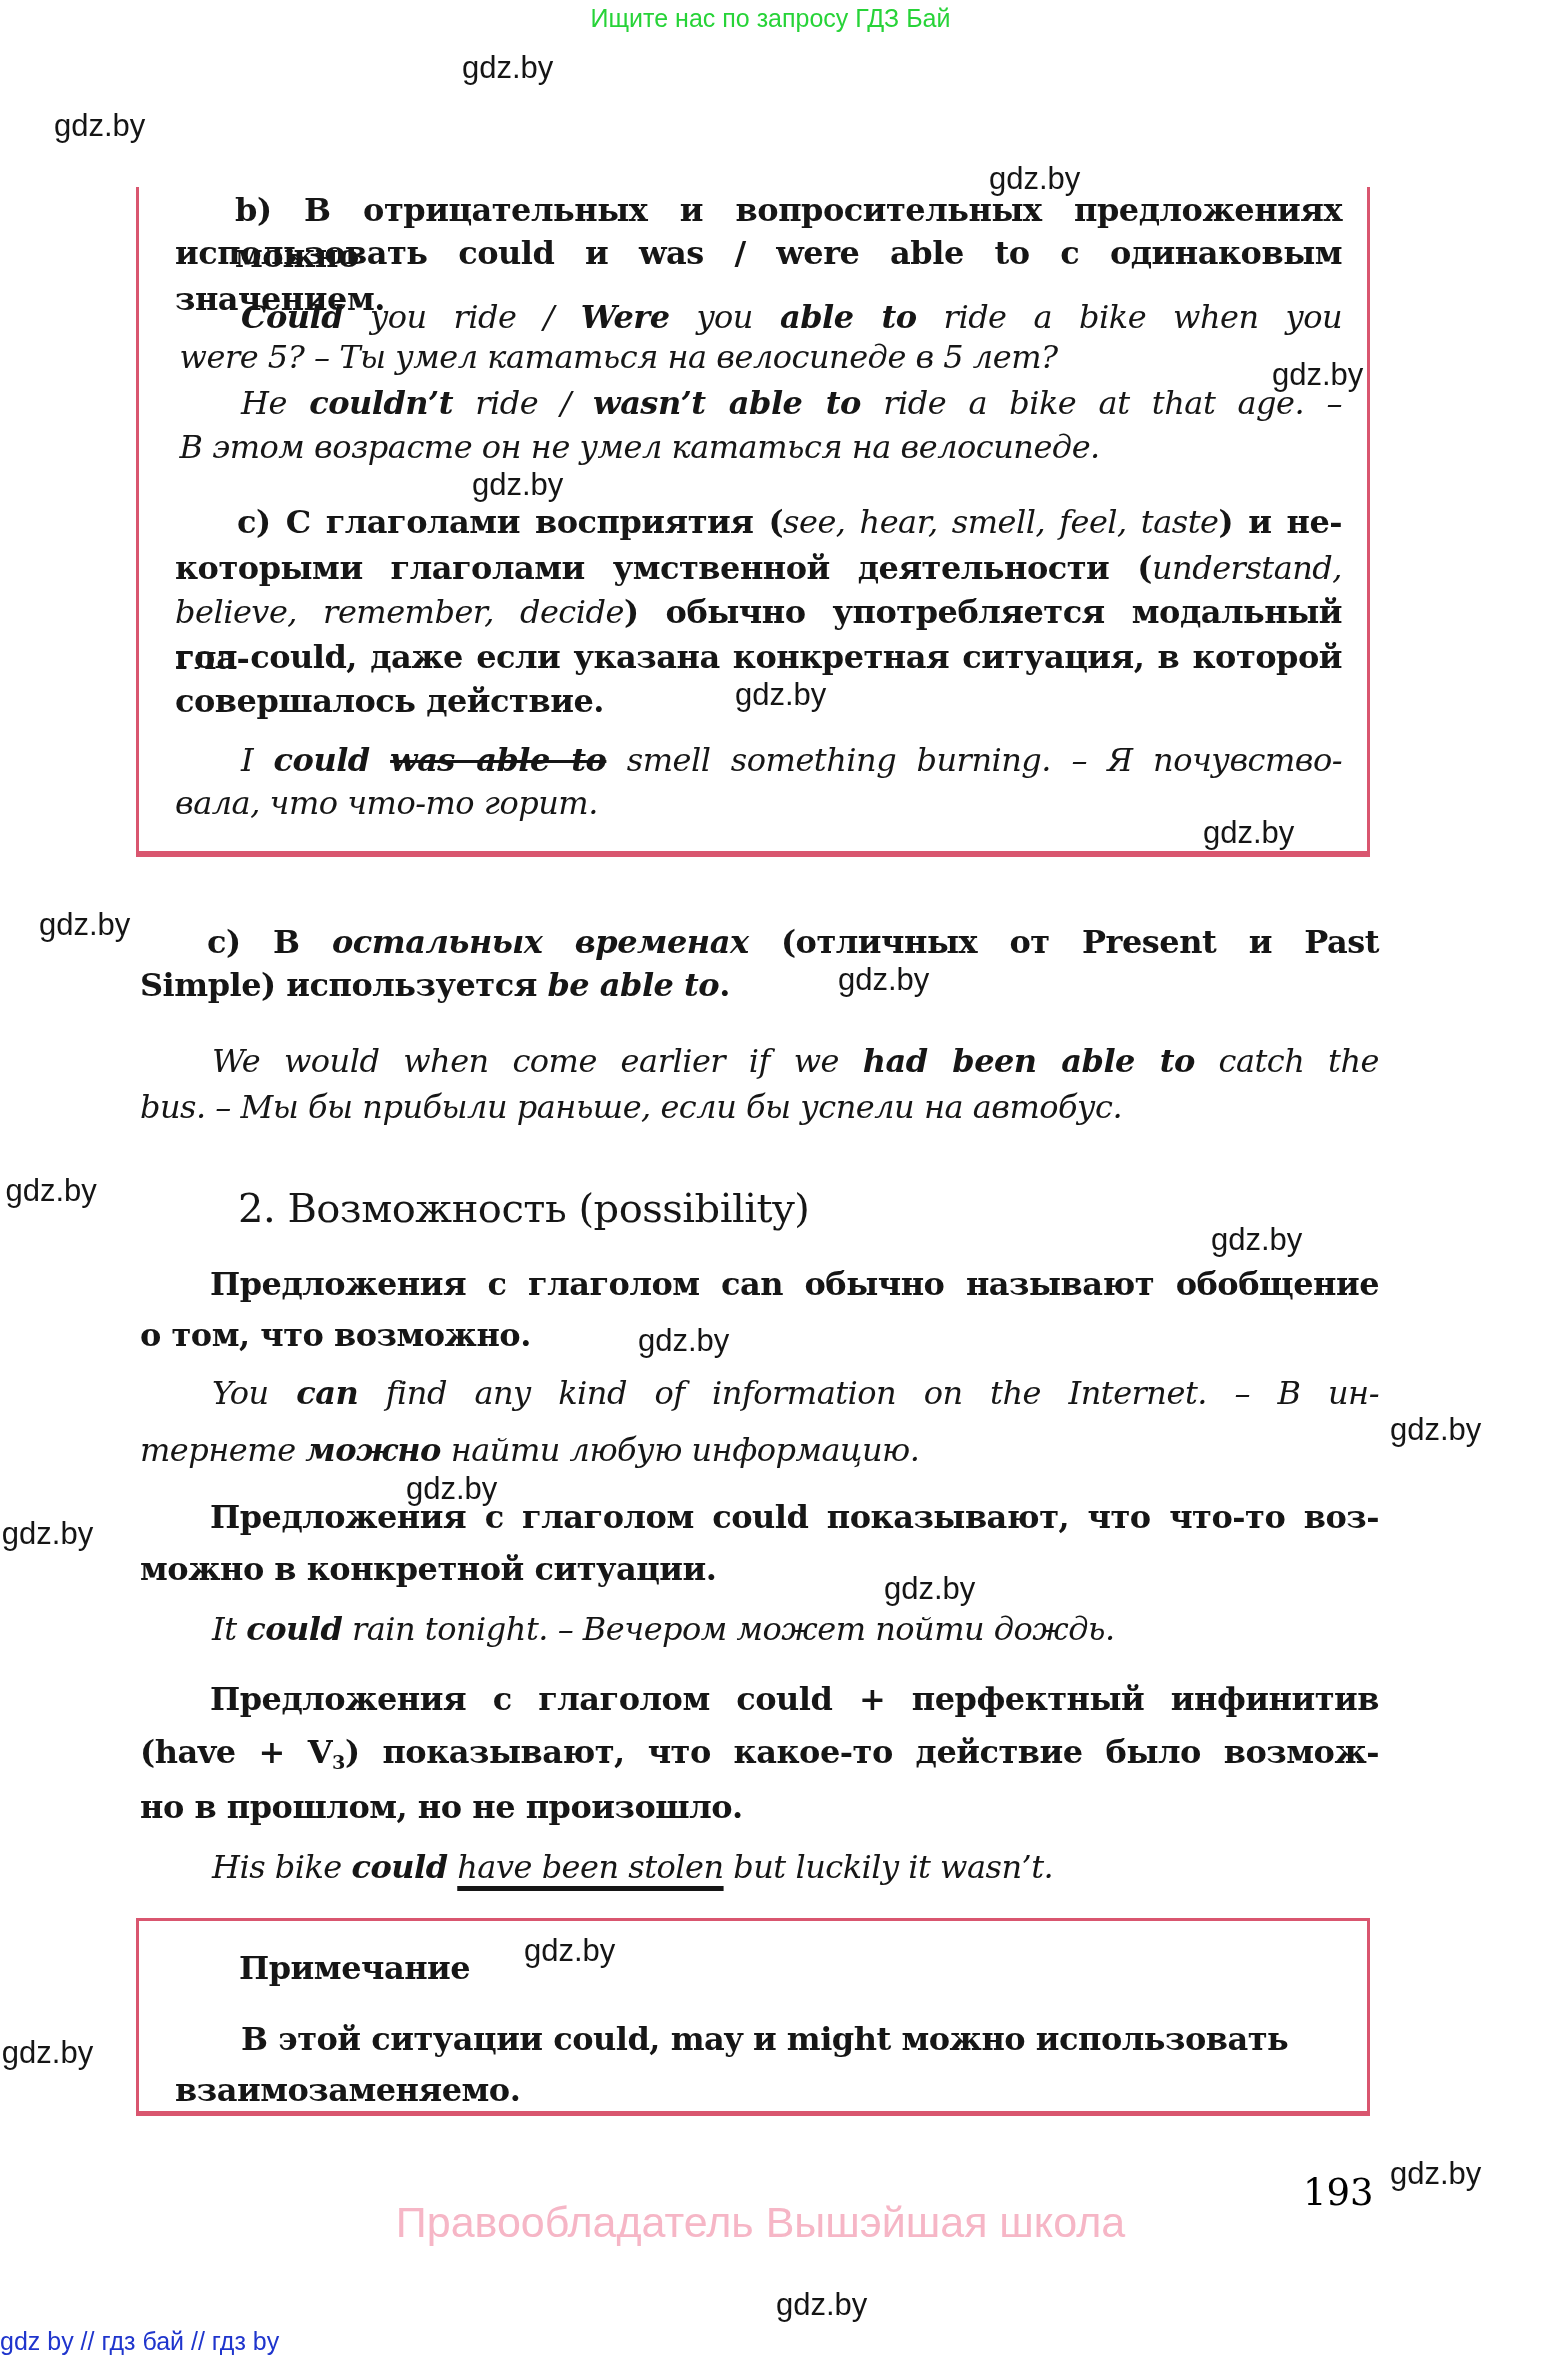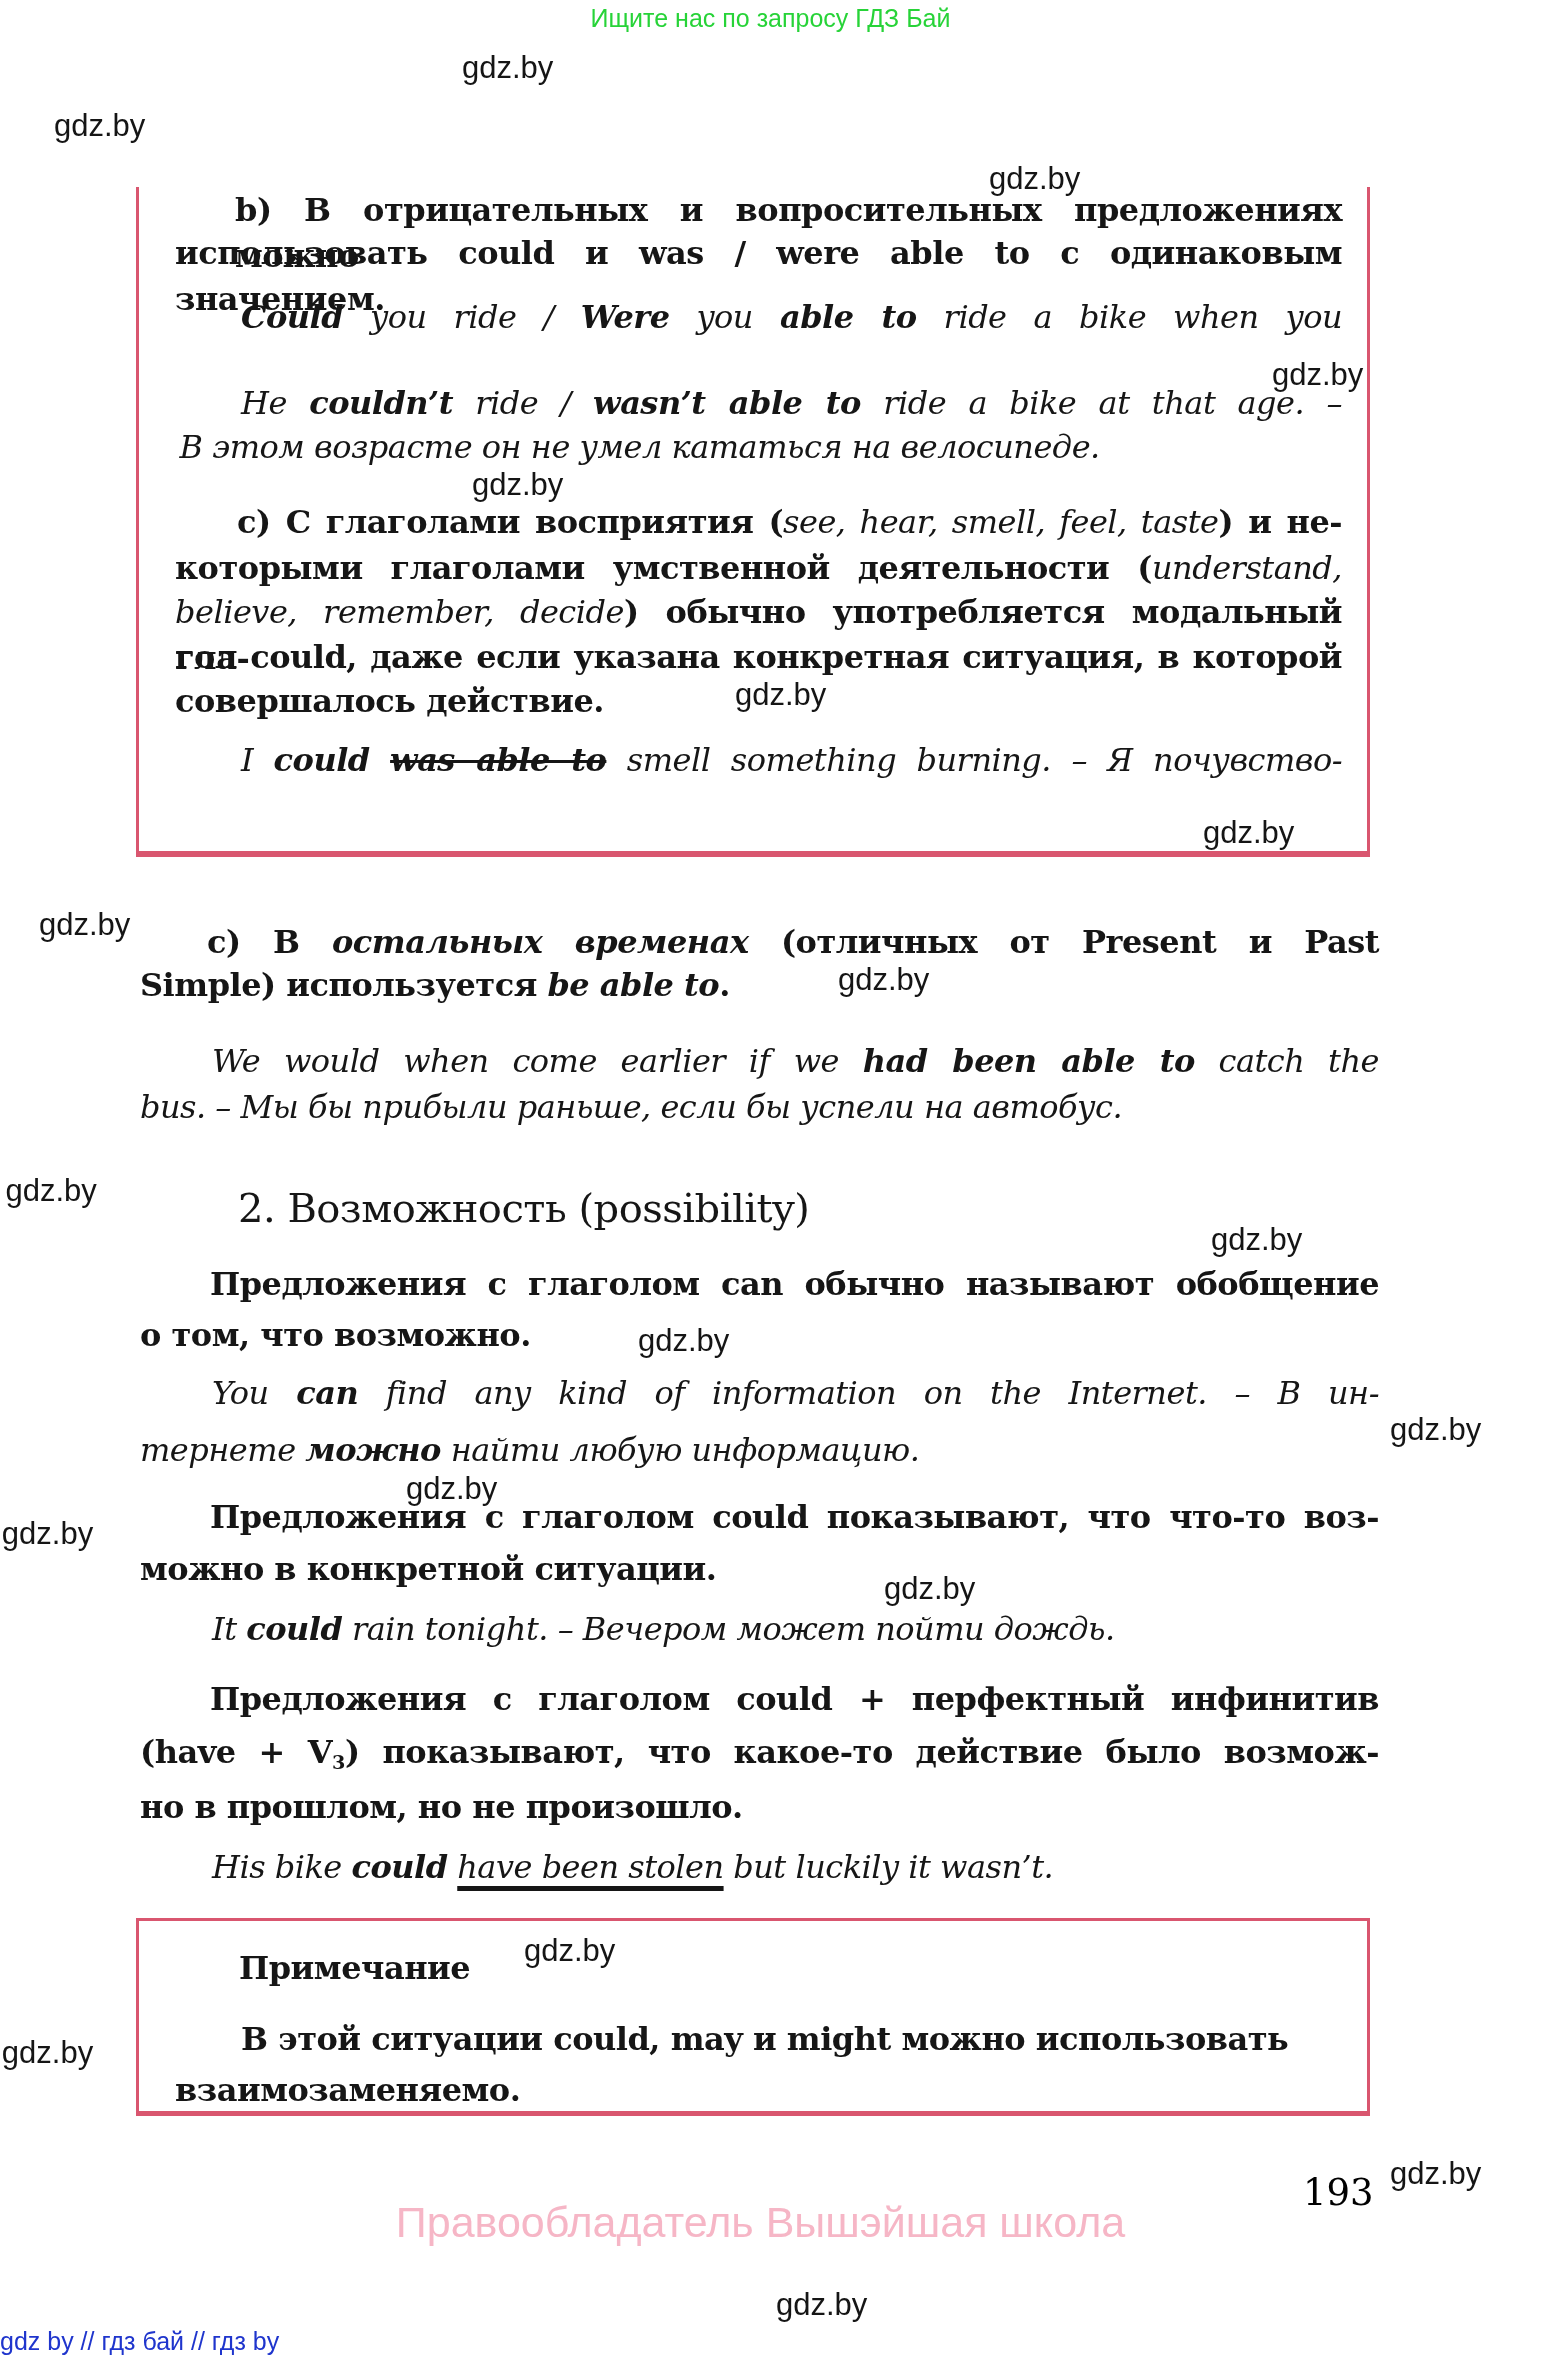--- a/index.html
+++ b/index.html
@@ -41,30 +41,32 @@
 
   <div class="banner">Ищите нас по запросу ГДЗ Бай</div>
 
   <div class="box box1"></div>
   <div class="box box2"></div>
 
   <div class="line bx just" style="top:187px;padding-left:60px"><span class="s-r">b)  В отрицательных и вопросительных предложениях можно</span></div>
   <div class="line bx just" style="top:230px"><span class="s-r">использовать </span><span class="s-b">could</span><span class="s-r"> и </span><span class="s-b">was / were able to</span><span class="s-r"> с одинаковым значением.</span></div>
 
   <div class="line bx just" style="top:294px;padding-left:66px"><span class="s-bi">Could</span><span class="s-i"> you ride / </span><span class="s-bi">Were</span><span class="s-i"> you </span><span class="s-bi">able to</span><span class="s-i"> ride a bike when you</span></div>
+  <div class="line bx" style="top:334px;padding-left:4.6px"><span class="s-i">were 5? – Ты умел кататься на велосипеде в 5 лет?</span></div>
   <div class="line bx just" style="top:380px;padding-left:66px"><span class="s-i">He </span><span class="s-bi">couldn’t</span><span class="s-i"> ride / </span><span class="s-bi">wasn’t able to</span><span class="s-i"> ride a bike at that age. –</span></div>
   <div class="line bx" style="top:424px;padding-left:4.6px"><span class="s-i">В этом возрасте он не умел кататься на велосипеде.</span></div>
 
   <div class="line bx just" style="top:499px;padding-left:62px"><span class="s-r">c)  С глаголами восприятия (</span><span class="s-i">see, hear, smell, feel, taste</span><span class="s-r">) и не-</span></div>
   <div class="line bx just" style="top:545px"><span class="s-r">которыми глаголами умственной деятельности (</span><span class="s-i">understand,</span></div>
   <div class="line bx just" style="top:589px"><span class="s-i">believe, remember, decide</span><span class="s-r">) обычно употребляется модальный гла-</span></div>
   <div class="line bx just" style="top:634px"><span class="s-r">гол </span><span class="s-b">could</span><span class="s-r">, даже если указана конкретная ситуация, в которой</span></div>
   <div class="line bx" style="top:678px"><span class="s-r">совершалось действие.</span></div>
 
   <div class="line bx just" style="top:737px;padding-left:66px"><span class="s-i">I </span><span class="s-bi">could</span><span class="s-i"> </span><span class="s-bis">was able to</span><span class="s-i"> smell something burning. – Я почувство-</span></div>
+  <div class="line bx" style="top:780px"><span class="s-i">вала, что что-то горит.</span></div>
 
   <div class="line ot just" style="top:919px;padding-left:67px"><span class="s-r">c)  В </span><span class="s-bi">остальных временах</span><span class="s-r"> (отличных от Present и Past</span></div>
   <div class="line ot" style="top:962px"><span class="s-r">Simple) используется </span><span class="s-bi">be able to</span><span class="s-r">.</span></div>
 
   <div class="line ot just" style="top:1038px;padding-left:72px"><span class="s-i">We would when come earlier if we </span><span class="s-bi">had been able to</span><span class="s-i"> catch the</span></div>
   <div class="line ot" style="top:1084px"><span class="s-i">bus. – Мы бы прибыли раньше, если бы успели на автобус.</span></div>
 
   <div class="heading"><span class="s-hb">2. Возможность (possibility)</span></div>
 
   <div class="line ot just" style="top:1261px;padding-left:70px"><span class="s-r">Предложения с глаголом </span><span class="s-b">can</span><span class="s-r"> обычно называют обобщение</span></div>

